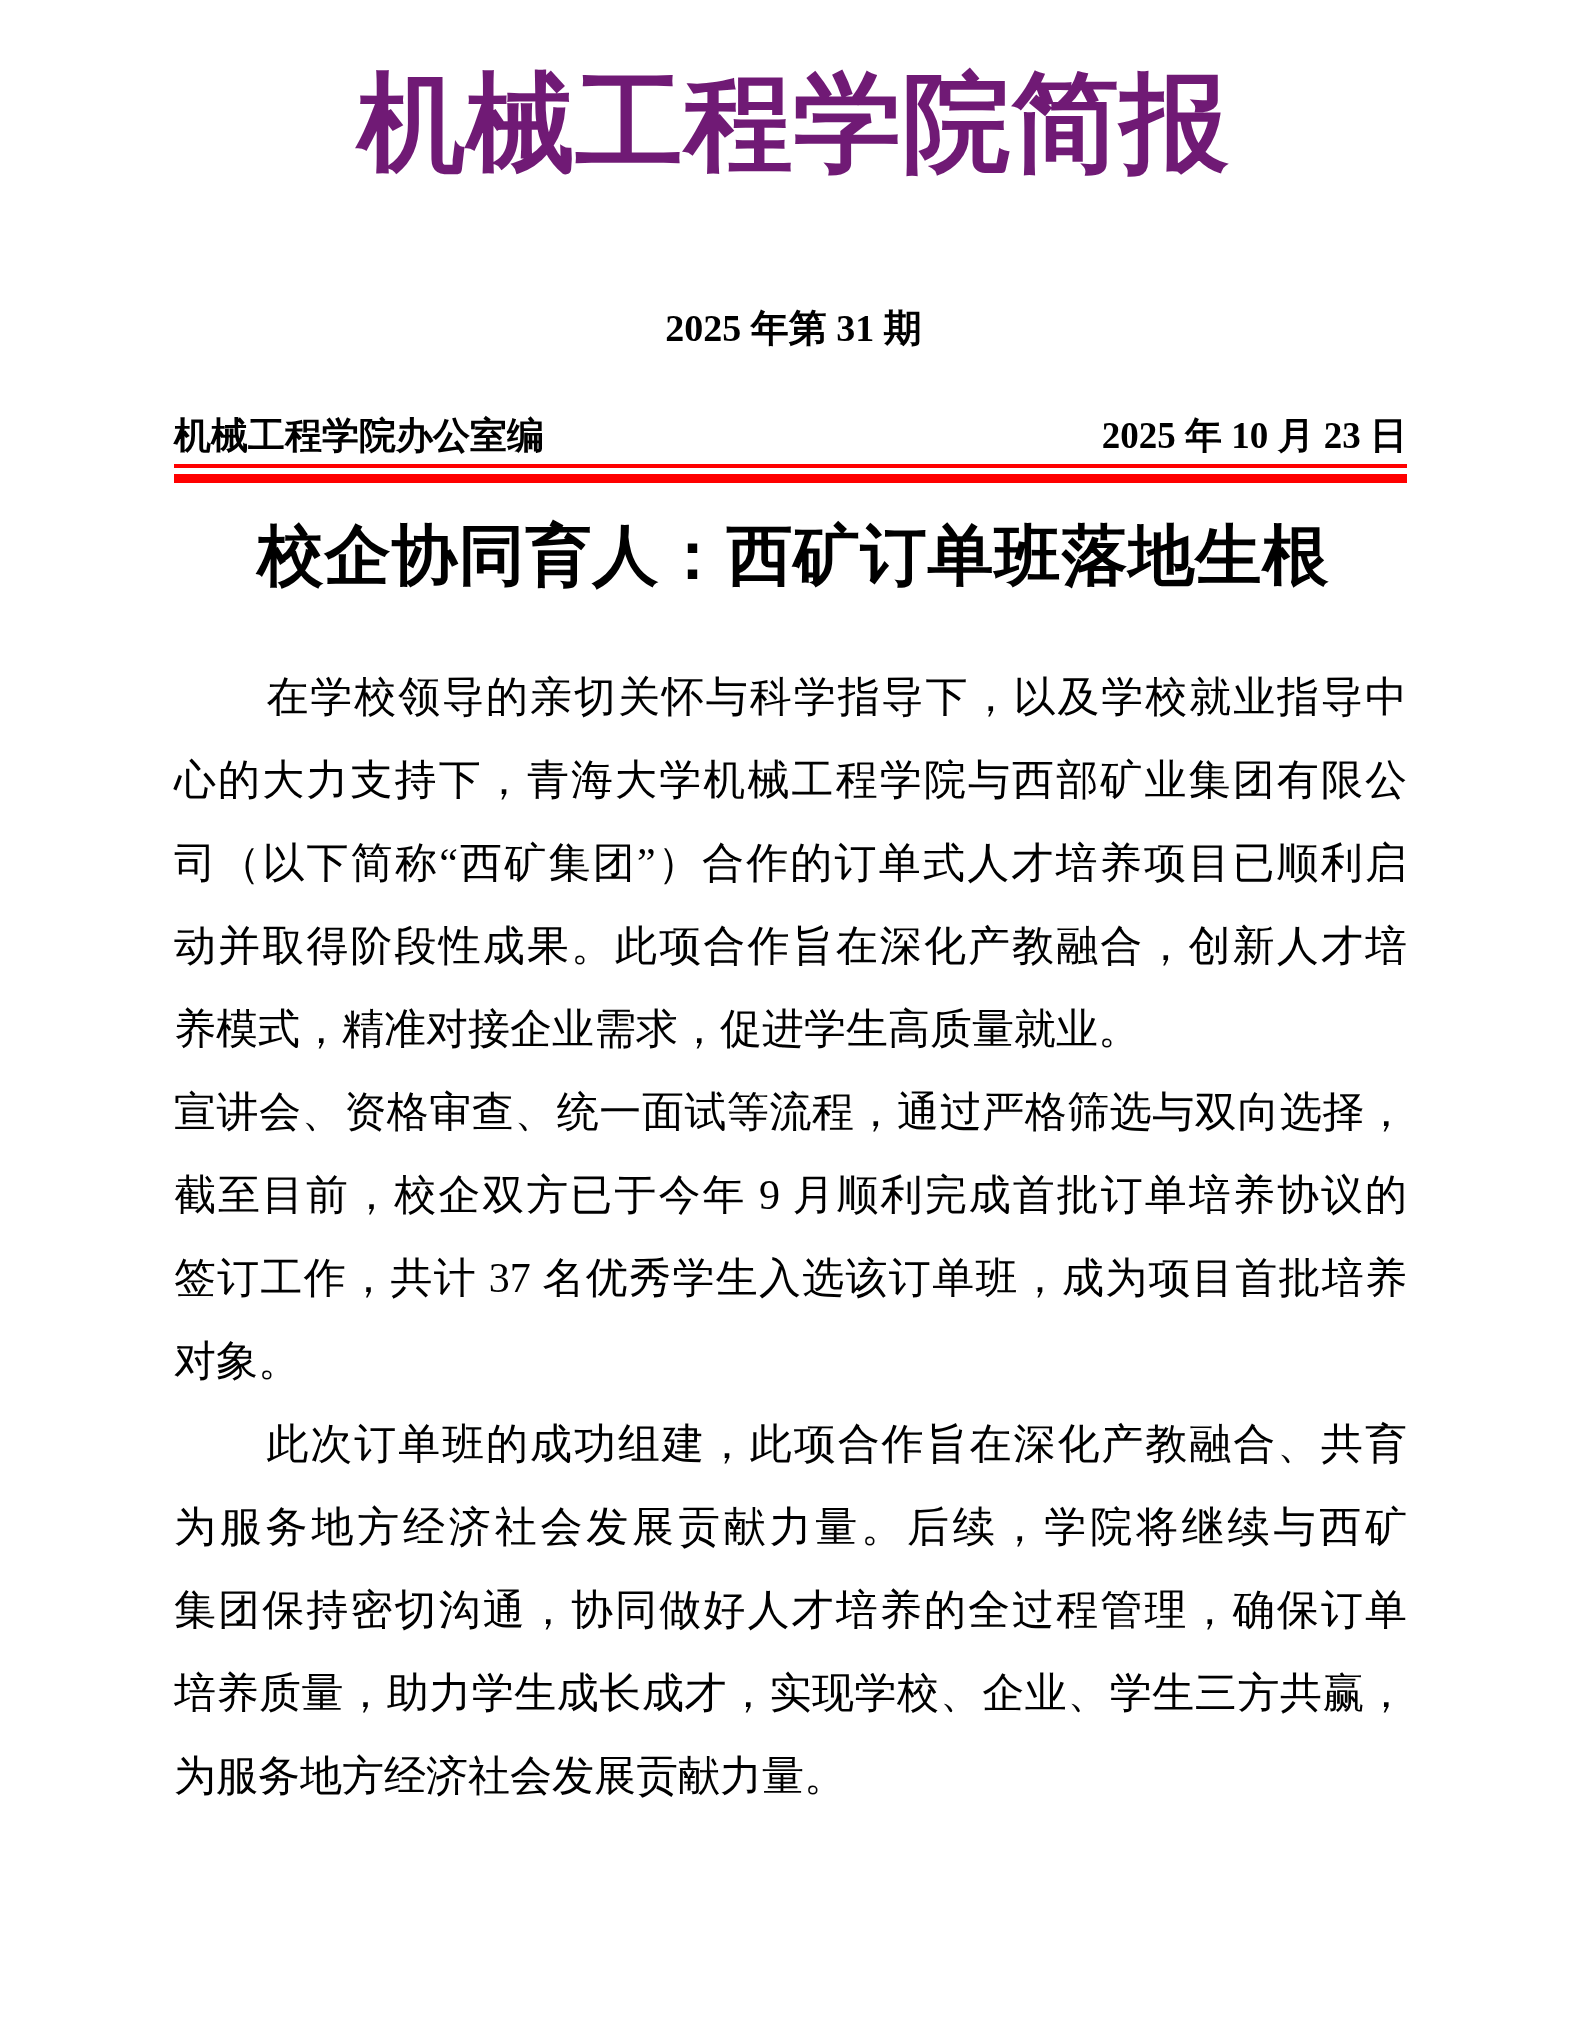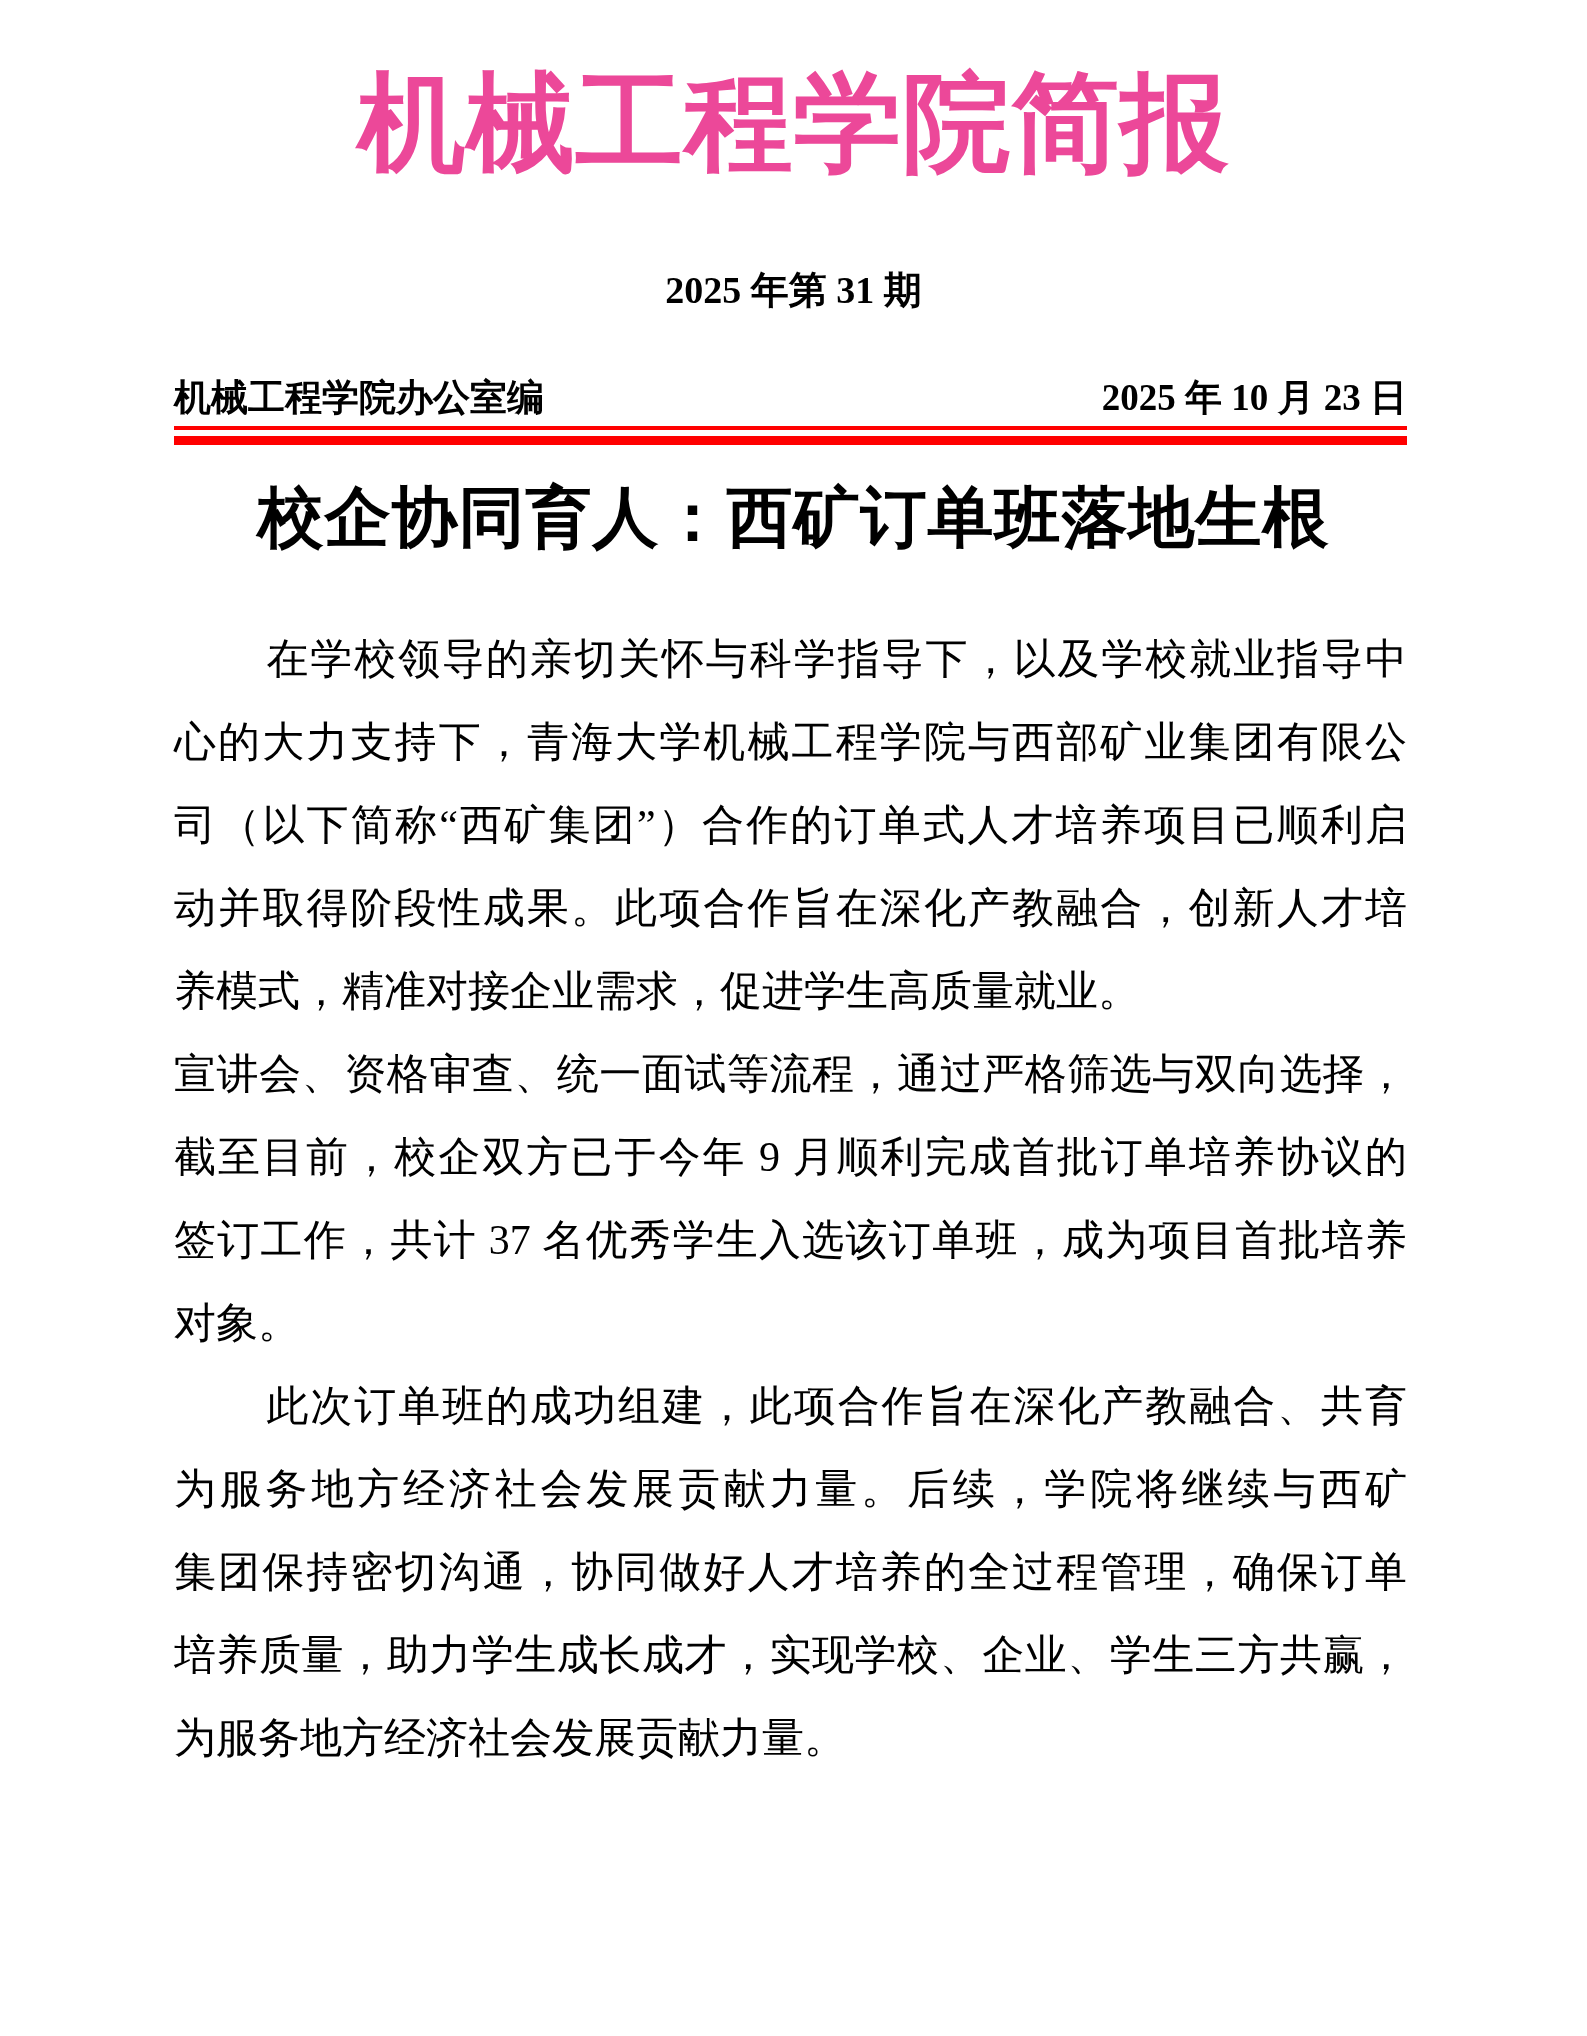--- a/index.html
+++ b/index.html
@@ -18,26 +18,26 @@
   }
   .masthead {
     margin-top: 56px;
     text-align: center;
   }
   .masthead-title {
     display: inline-block;
     font-size: 108px;
     line-height: 1.25;
     font-weight: bold;
-    color: #ec4899;
+    color: #701a75;
     letter-spacing: 1px;
     white-space: nowrap;
   }
   .issue-line {
-    margin-top: 74px;
+    margin-top: 112px;
     text-align: center;
     font-size: 38px;
     font-weight: bold;
     line-height: 50px;
   }
   .info-bar {
     width: 1233px;
     margin: 58px auto 0 174px;
     display: flex;
     justify-content: space-between;

